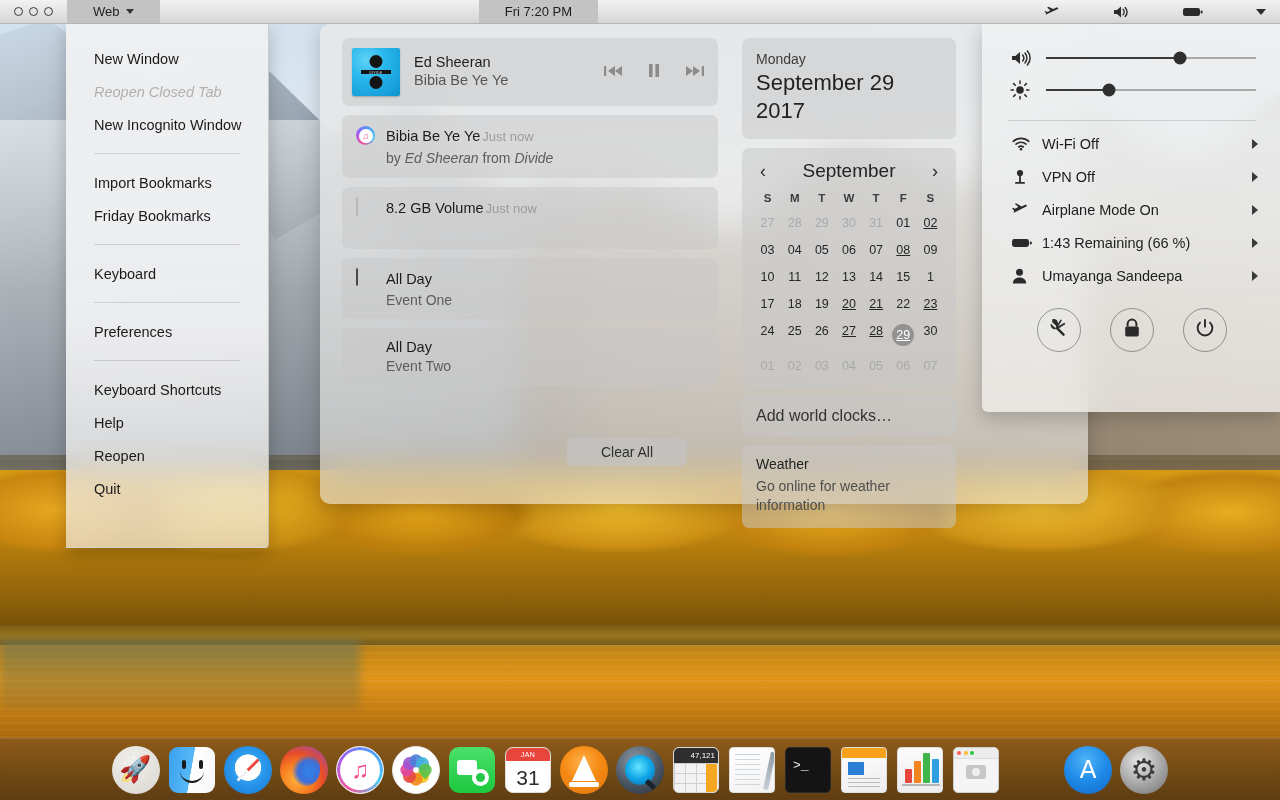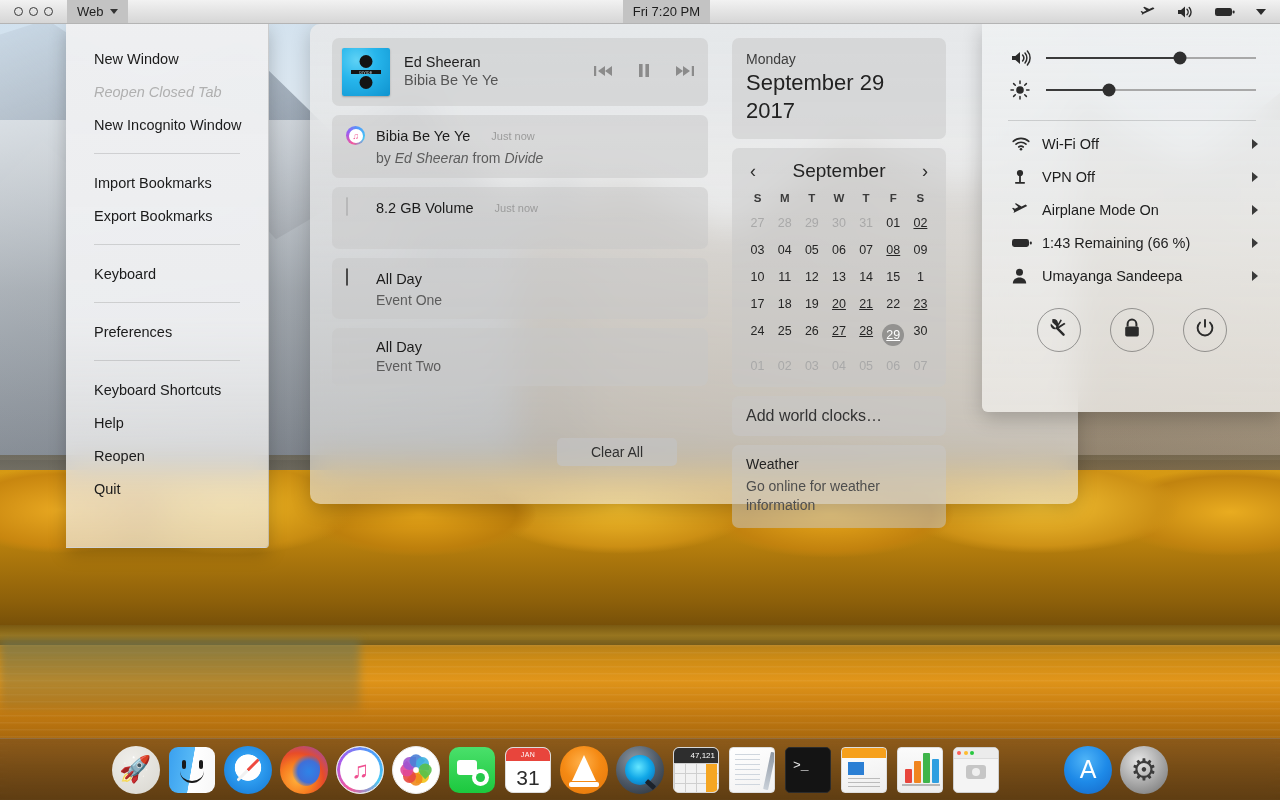--- a/index.html
+++ b/index.html
@@ -92,21 +92,21 @@
   
   #menubar {
     position:absolute; left:0; top:0; width:1280px; height:24px;
     background:linear-gradient(180deg,#f2f2f2 0%, #e3e3e3 52%, #d6d6d6 100%);
     border-bottom:1px solid #b4b4b4;
     display:flex; align-items:stretch;
     font-size:13px; color:#1d1d1d;
     z-index:50;
   }
   .mb-item {
-    display:flex; align-items:center; padding:0 10px;
+    display:flex; align-items:center; padding:0 26px;
     height:100%; white-space:nowrap;
   }
   .mb-item.active { background:#c3c3c3; }
   #mb-traffic { gap:6px; padding-left:14px; padding-right:14px; }
   .tl-dot { width:9px; height:9px; border-radius:50%; border:1.5px solid #3a3a3a; }
   .mb-caret {
     width:0; height:0; margin-left:6px;
     border-left:4px solid transparent; border-right:4px solid transparent;
     border-top:5px solid #333;
   }
@@ -130,21 +130,21 @@
     height:33px; display:flex; align-items:center;
     padding-left:28px; cursor:default; white-space:nowrap;
   }
   .menu-row.disabled { color:#b0b0b0; font-style:italic; }
   .menu-sep {
     height:1px; margin:12px 28px; background:rgba(0,0,0,.13);
   }
 
   
   #notif-center {
-    position:absolute; left:310px; top:24px; width:768px; height:480px;
+    position:absolute; left:320px; top:24px; width:768px; height:480px;
     background:linear-gradient(180deg, rgba(233,233,233,.80) 0%, rgba(231,231,231,.72) 50%, rgba(233,231,226,.60) 100%);
     backdrop-filter:blur(16px);
     border-bottom-left-radius:5px; border-bottom-right-radius:5px;
     box-shadow:0 5px 20px rgba(0,0,0,.20);
     z-index:40;
     display:flex;
     border-radius:10px;
   }
   #notif-left { width:410px; padding:14px 12px 0 22px; position:relative; }
   #notif-right { width:250px; padding:14px 24px 0 12px; }
@@ -182,21 +182,21 @@
   .np-artist { font-size:14.5px; color:#1e1e1e; line-height:17px; }
   .np-track  { font-size:14.5px; color:#555; line-height:19px; }
   .np-controls { display:flex; align-items:center; gap:26px; color:#8b8b8b; }
   .np-btn { cursor:pointer; }
 
   
   .notif-row { min-height:62px; padding:11px 14px 12px 14px; }
   .notif-head { display:flex; align-items:center; }
   .notif-ico { width:20px; height:20px; flex:none; margin-right:10px; }
   .notif-title { font-size:14.5px; color:#1c1c1c; }
-  .notif-time { font-size:11px; color:#9b9b9b; margin-left:21px; }
+  .notif-time { font-size:13px; color:#9b9b9b; margin-left:2px; }
   .notif-sub { font-size:14px; color:#5c5c5c; margin-top:4px; padding-left:30px; }
   .notif-sub em { font-style:italic; }
 
   
   .ico-itunes {
     width:19px; height:19px; border-radius:50%;
     background:conic-gradient(from 200deg,#f6579b,#9b5cf2,#4f9dfb,#45c6f4,#f6579b);
     display:flex; align-items:center; justify-content:center;
   }
   .ico-itunes i {
@@ -443,21 +443,21 @@
     <span>Reopen Closed Tab</span>
   </div>
   <div class="menu-row">
     <span>New Incognito Window</span>
   </div>
   <div class="menu-sep"></div>
   <div class="menu-row">
     <span>Import Bookmarks</span>
   </div>
   <div class="menu-row">
-    <span>Export Bookmarks</span>
+    <span>Friday Bookmarks</span>
   </div>
   <div class="menu-sep"></div>
   <div class="menu-row">
     <span>Keyboard</span>
   </div>
   <div class="menu-sep"></div>
   <div class="menu-row">
     <span>Preferences</span>
   </div>
   <div class="menu-sep"></div>

